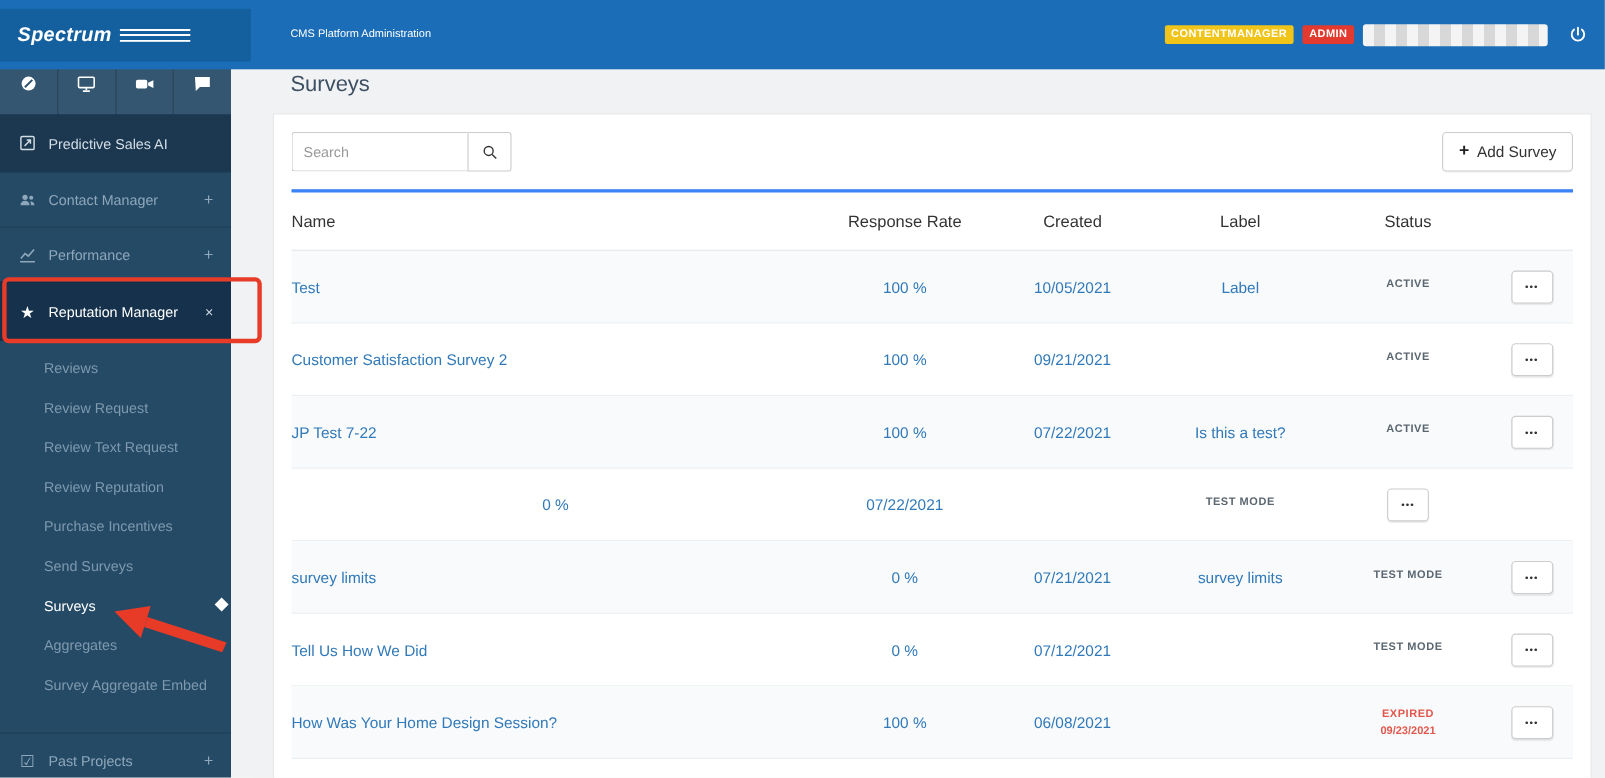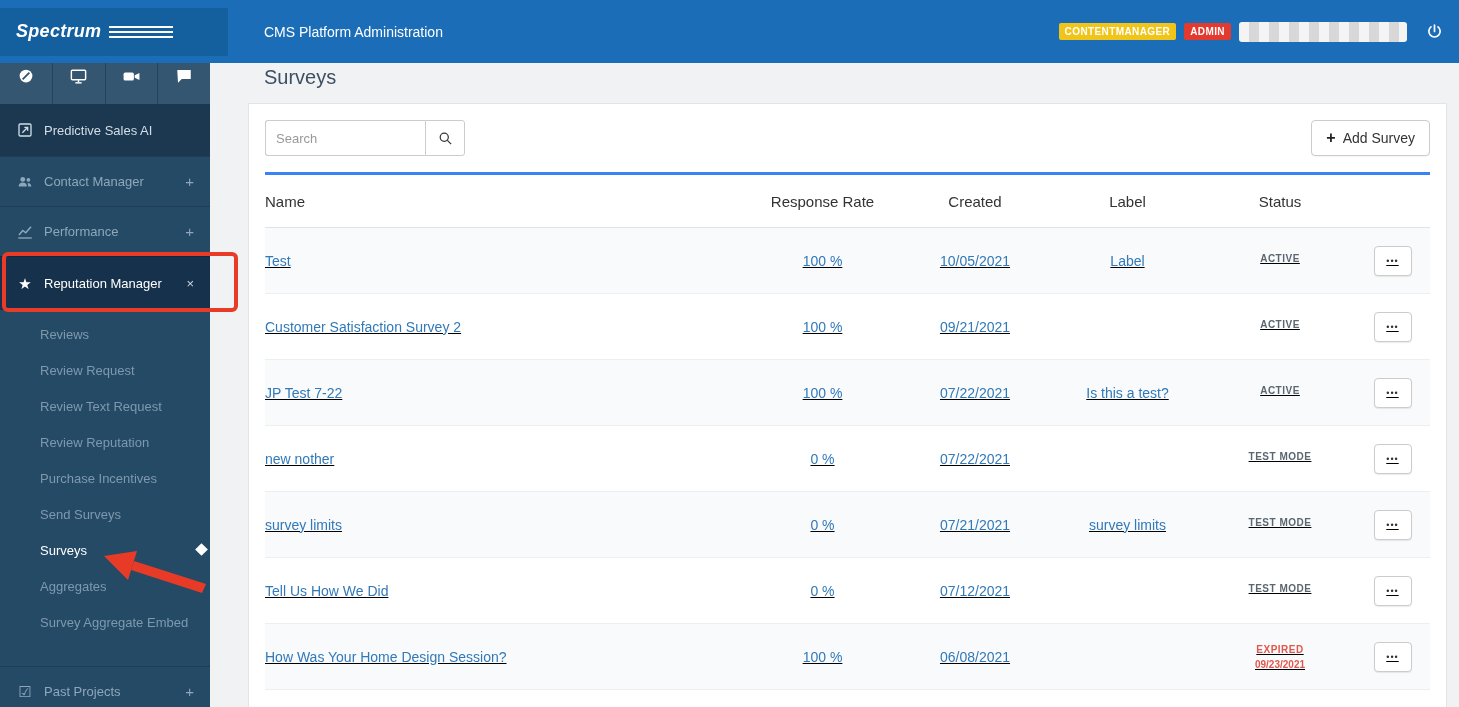--- a/index.html
+++ b/index.html
@@ -3,21 +3,21 @@
 <meta charset="utf-8">
 <style>
   * { box-sizing: border-box; margin: 0; padding: 0; }
   html,body { width:1459px; height:707px; overflow:hidden; font-family:"Liberation Sans", sans-serif; background:#f1f2f3; position:relative; }
 
   
   .topbar { position:absolute; top:0; left:0; width:1459px; height:63px; background:#1a6db6; display:flex; align-items:center; z-index:10; }
   .brand { width:228px; height:48px; background:#14609f; display:flex; align-items:center; padding-left:16px; gap:8px; flex:none; }
   .brand-text { color:#fff; font-size:18px; font-weight:bold; font-style:italic; letter-spacing:.3px; }
   .brand-stripes { width:64px; height:12px; background:repeating-linear-gradient(180deg,#fff 0 2px,transparent 2px 5px); }
-  .topbar-title { color:#fff; font-size:14px; margin-left:36px; }
+  .topbar-title { color:#fff; font-size:10px; margin-left:36px; }
   .topbar-right { margin-left:auto; display:flex; align-items:center; gap:8px; padding-right:14px; }
   .badge { font-size:10px; font-weight:bold; color:#fff; padding:3px 6px; border-radius:2px; letter-spacing:.4px; }
   .badge-yellow { background:#f0c419; }
   .badge-red { background:#e23a2e; }
   .redacted { width:168px; height:20px; border-radius:3px; background:repeating-linear-gradient(90deg,#f4f4f4 0 10px,#d8d8d8 10px 20px); }
   .power { width:22px; height:22px; display:flex; align-items:center; justify-content:center; margin-left:8px; cursor:pointer; }
 
   
   .sidebar { position:absolute; top:48px; left:0; width:210px; bottom:0; background:#254a66; z-index:5; }
   .icon-row { display:flex; height:56px; background:rgba(255,255,255,0.07); }
@@ -46,21 +46,21 @@
   .search-input { width:160px; height:36px; border:1px solid #ccc; border-right:none; border-radius:3px 0 0 3px; padding:0 10px; font-size:13px; color:#333; font-family:"Liberation Sans", sans-serif; outline:none; }
   .search-input::placeholder { color:#999; }
   .search-btn { width:40px; height:36px; border:1px solid #ccc; background:#fff; border-radius:0 3px 3px 0; display:flex; align-items:center; justify-content:center; cursor:pointer; }
   .add-btn { margin-left:auto; height:36px; border:1px solid #ccc; background:#fff; border-radius:4px; padding:0 14px; font-size:14px; color:#333; display:flex; align-items:center; gap:7px; cursor:pointer; box-shadow:0 1px 1px rgba(0,0,0,0.04); font-family:"Liberation Sans", sans-serif; }
   .add-btn .plus { font-size:16px; font-weight:bold; color:#222; }
 
   .tgrid { display:grid; grid-template-columns:480px 155px 150px 155px 150px 1fr; align-items:center; }
   .thead { height:56px; margin-top:16px; border-top:3px solid #3b82f6; border-bottom:1px solid #dfe3e6; font-size:15px; color:#333; }
   .th { text-align:center; }
   .th.name { text-align:left; }
-  .trow { height:66px; border-bottom:1px solid #eceff1; font-size:14px;text-decoration:underline; }
+  .trow { height:66px; border-bottom:1px solid #eceff1; font-size:14px; }
   .trow:nth-child(odd) { background:#f8fafc; }
   .td { text-align:center; color:#3179b8; }
   .td.name { text-align:left; }
   .td.name a { color:#3179b8; text-decoration:none; cursor:pointer; }
   .td.status { color:#5b6770; }
   .status-main { display:block; font-size:10px; font-weight:bold; letter-spacing:.5px; }
   .status-sub { display:block; font-size:10px; font-weight:bold; margin-top:4px; }
   .st-expired .status-main, .st-expired .status-sub { color:#e2574c; }
   .td.actions { display:flex; justify-content:center; }
   .dots-btn { width:38px; height:30px; border:1px solid #ccc; border-radius:4px; background:#fff; box-shadow:0 1px 1px rgba(0,0,0,0.08); font-size:9px; letter-spacing:1px; color:#333; cursor:pointer; }
@@ -264,21 +264,20 @@
     <div class="td c-label">Is this a test?</div>
     <div class="td status c-status st-active">
       <span class="status-main">ACTIVE</span>
       <span class="status-sub"></span>
     </div>
     <div class="td actions">
       <button class="dots-btn">•••</button>
     </div>
   </div>
         <div class="tgrid trow">
-    <div class="td name"><a>new nother</a></div>
     <div class="td c-rate">0 %</div>
     <div class="td c-created">07/22/2021</div>
     <div class="td c-label"></div>
     <div class="td status c-status st-test">
       <span class="status-main">TEST MODE</span>
       <span class="status-sub"></span>
     </div>
     <div class="td actions">
       <button class="dots-btn">•••</button>
     </div>

